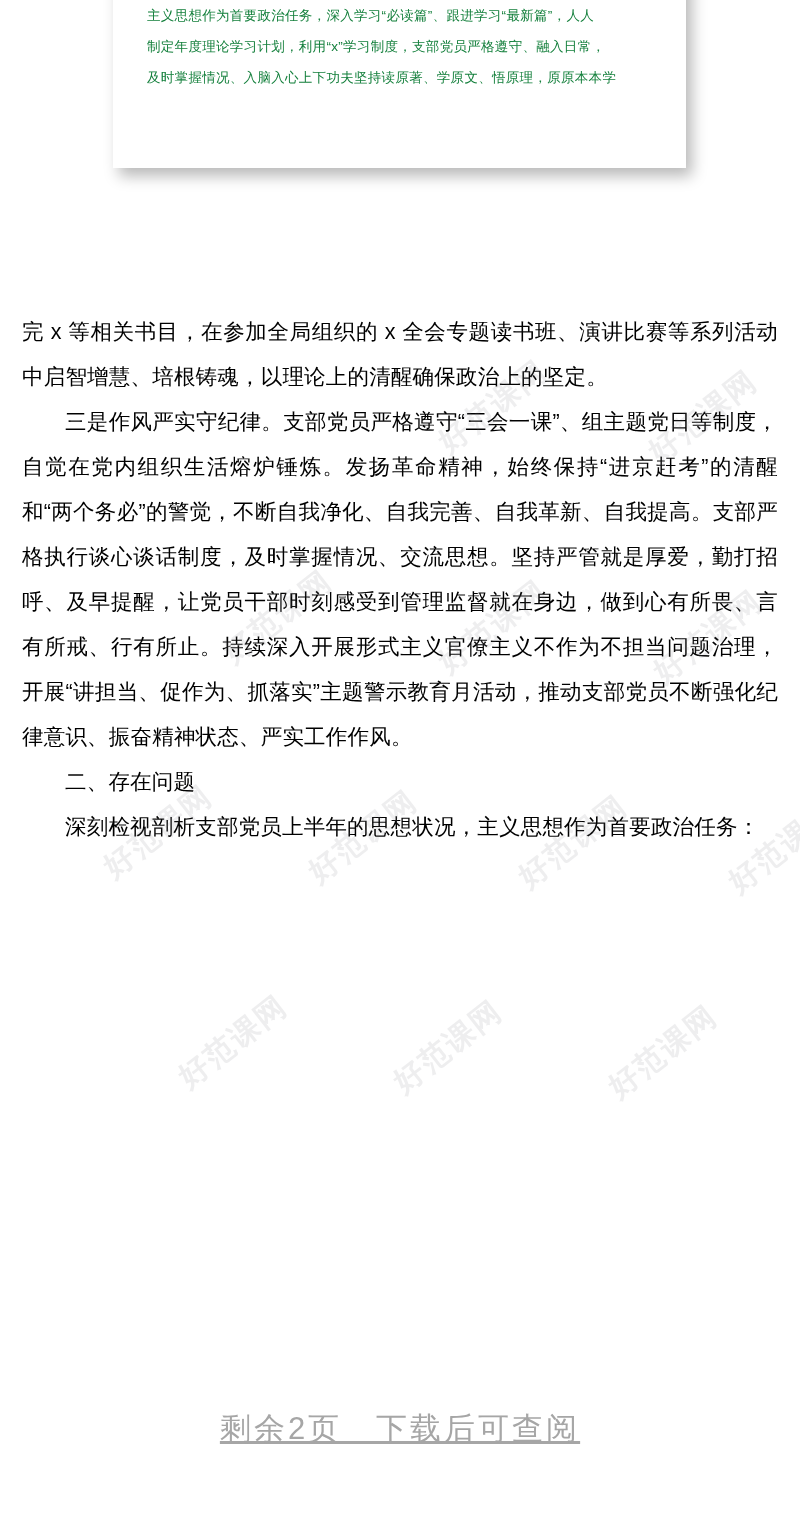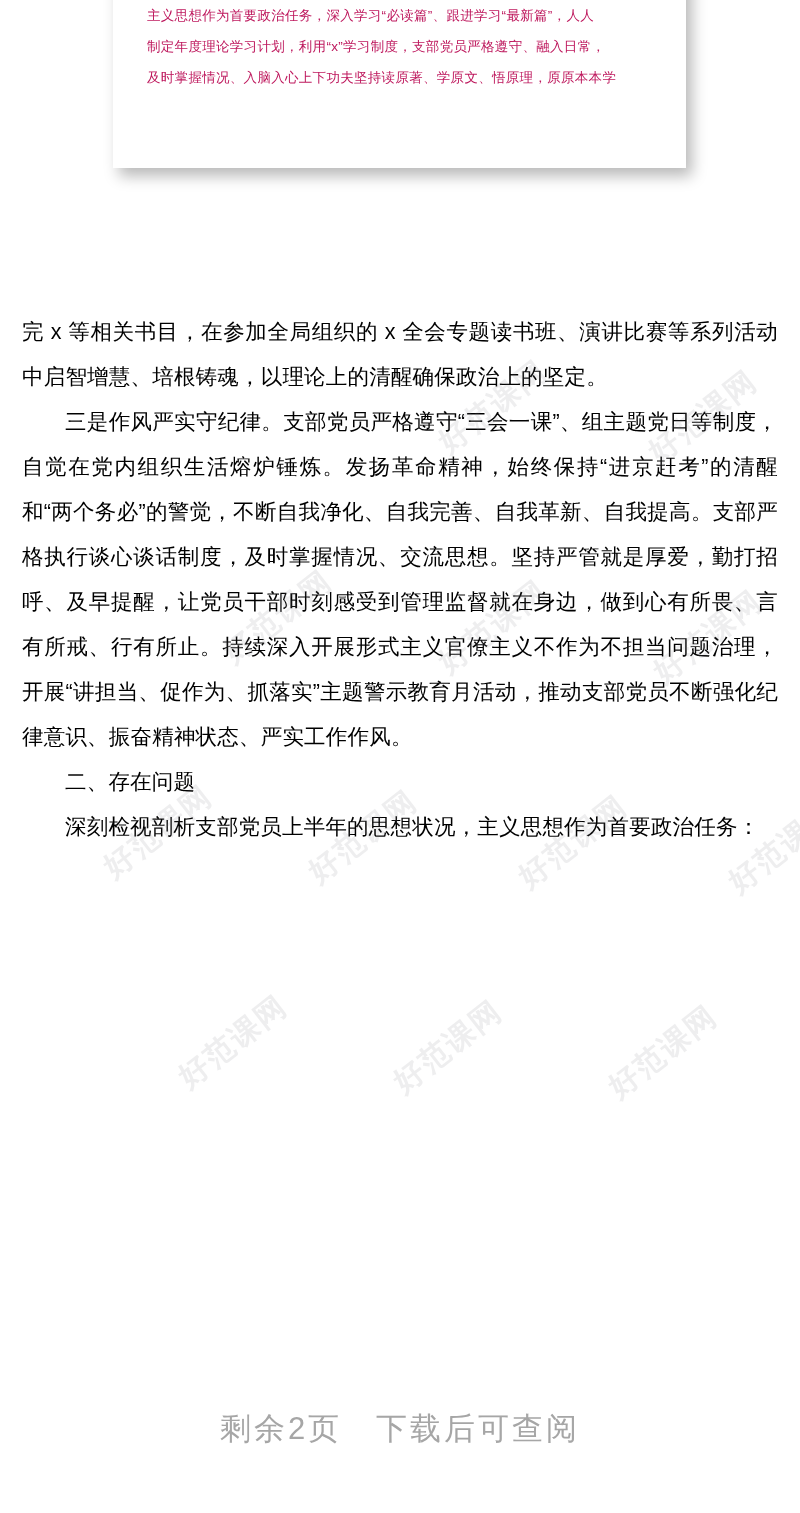--- a/index.html
+++ b/index.html
@@ -33,21 +33,21 @@
   .preview-card-inner {
     position: absolute;
     left: 34px;
     right: 28px;
     top: 60px;
   }
   .preview-line {
     font-size: 13.5px;
     line-height: 31px;
     letter-spacing: 0.3px;
-    color: #be185d;
+    color: #15803d;
     white-space: nowrap;
   }
 
   
   .wm-layer {
     position: absolute;
     left: 0;
     top: 0;
     width: 800px;
     height: 1513px;
@@ -95,20 +95,21 @@
     left: 0;
     top: 1408px;
     width: 800px;
     text-align: center;
     z-index: 4;
   }
   .footer-text {
     font-size: 31px;
     color: #a6a6a6;
     letter-spacing: 3px;
+    text-decoration: underline;
   }
 </style>
 </head>
 <body>
 
 <div class="preview-card-wrap">
   <div class="preview-card">
     <div class="preview-card-inner">
       <div class="preview-line">主义思想作为首要政治任务，深入学习“必读篇”、跟进学习“最新篇”，人人</div>
       <div class="preview-line">制定年度理论学习计划，利用“x”学习制度，支部党员严格遵守、融入日常，</div>

